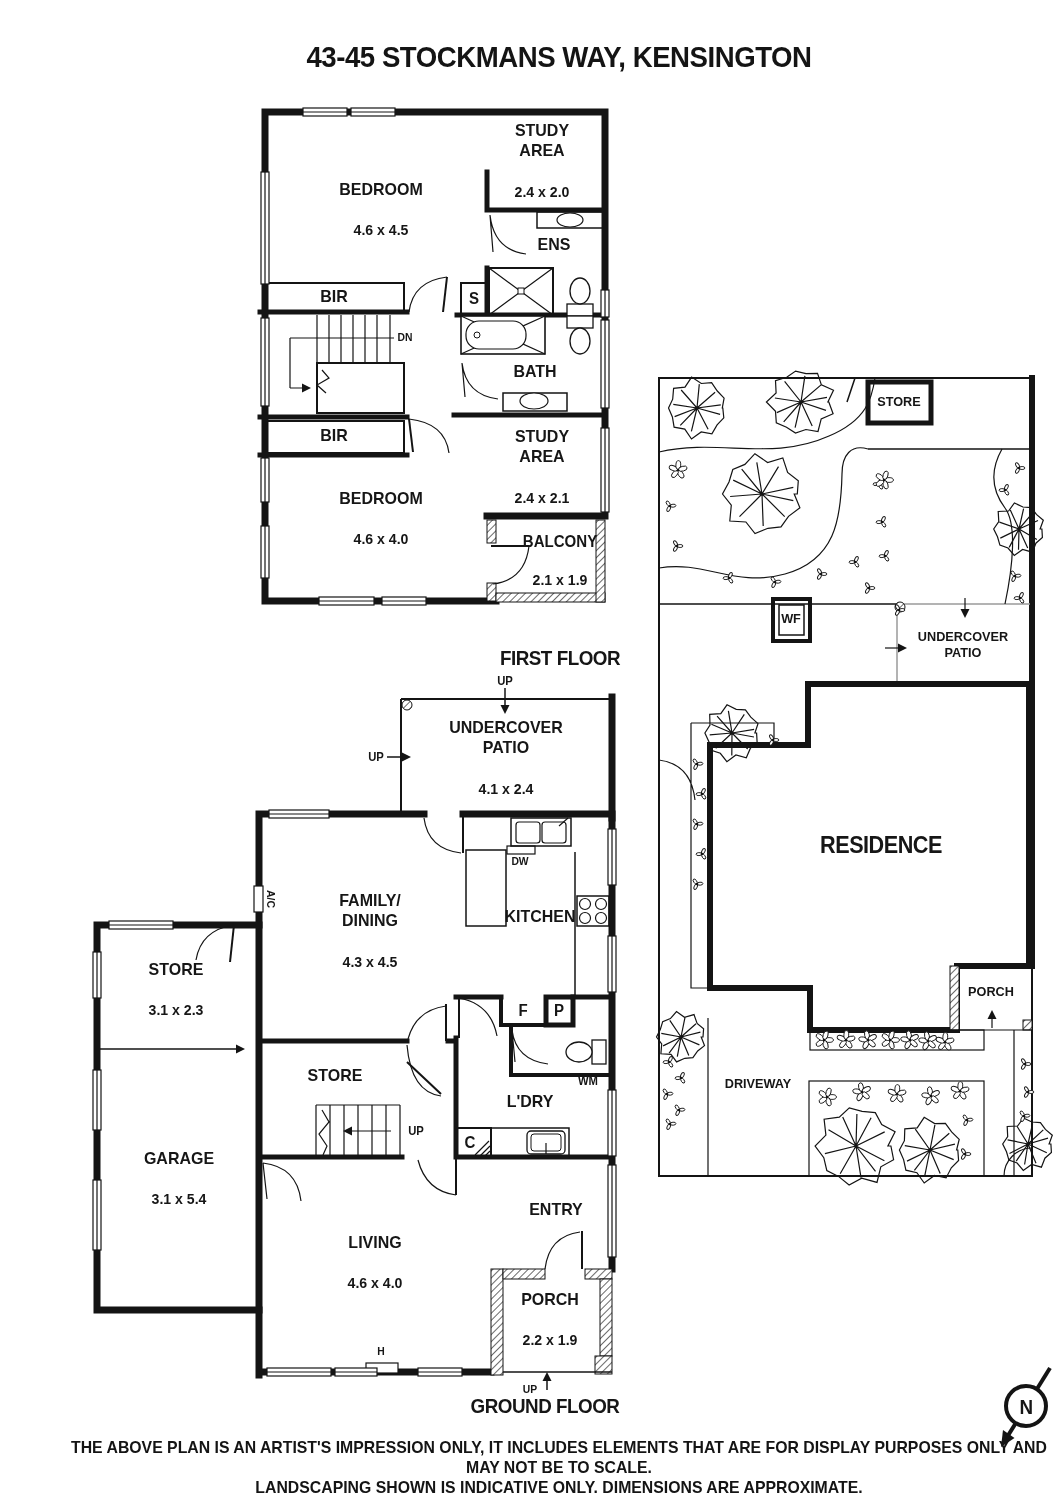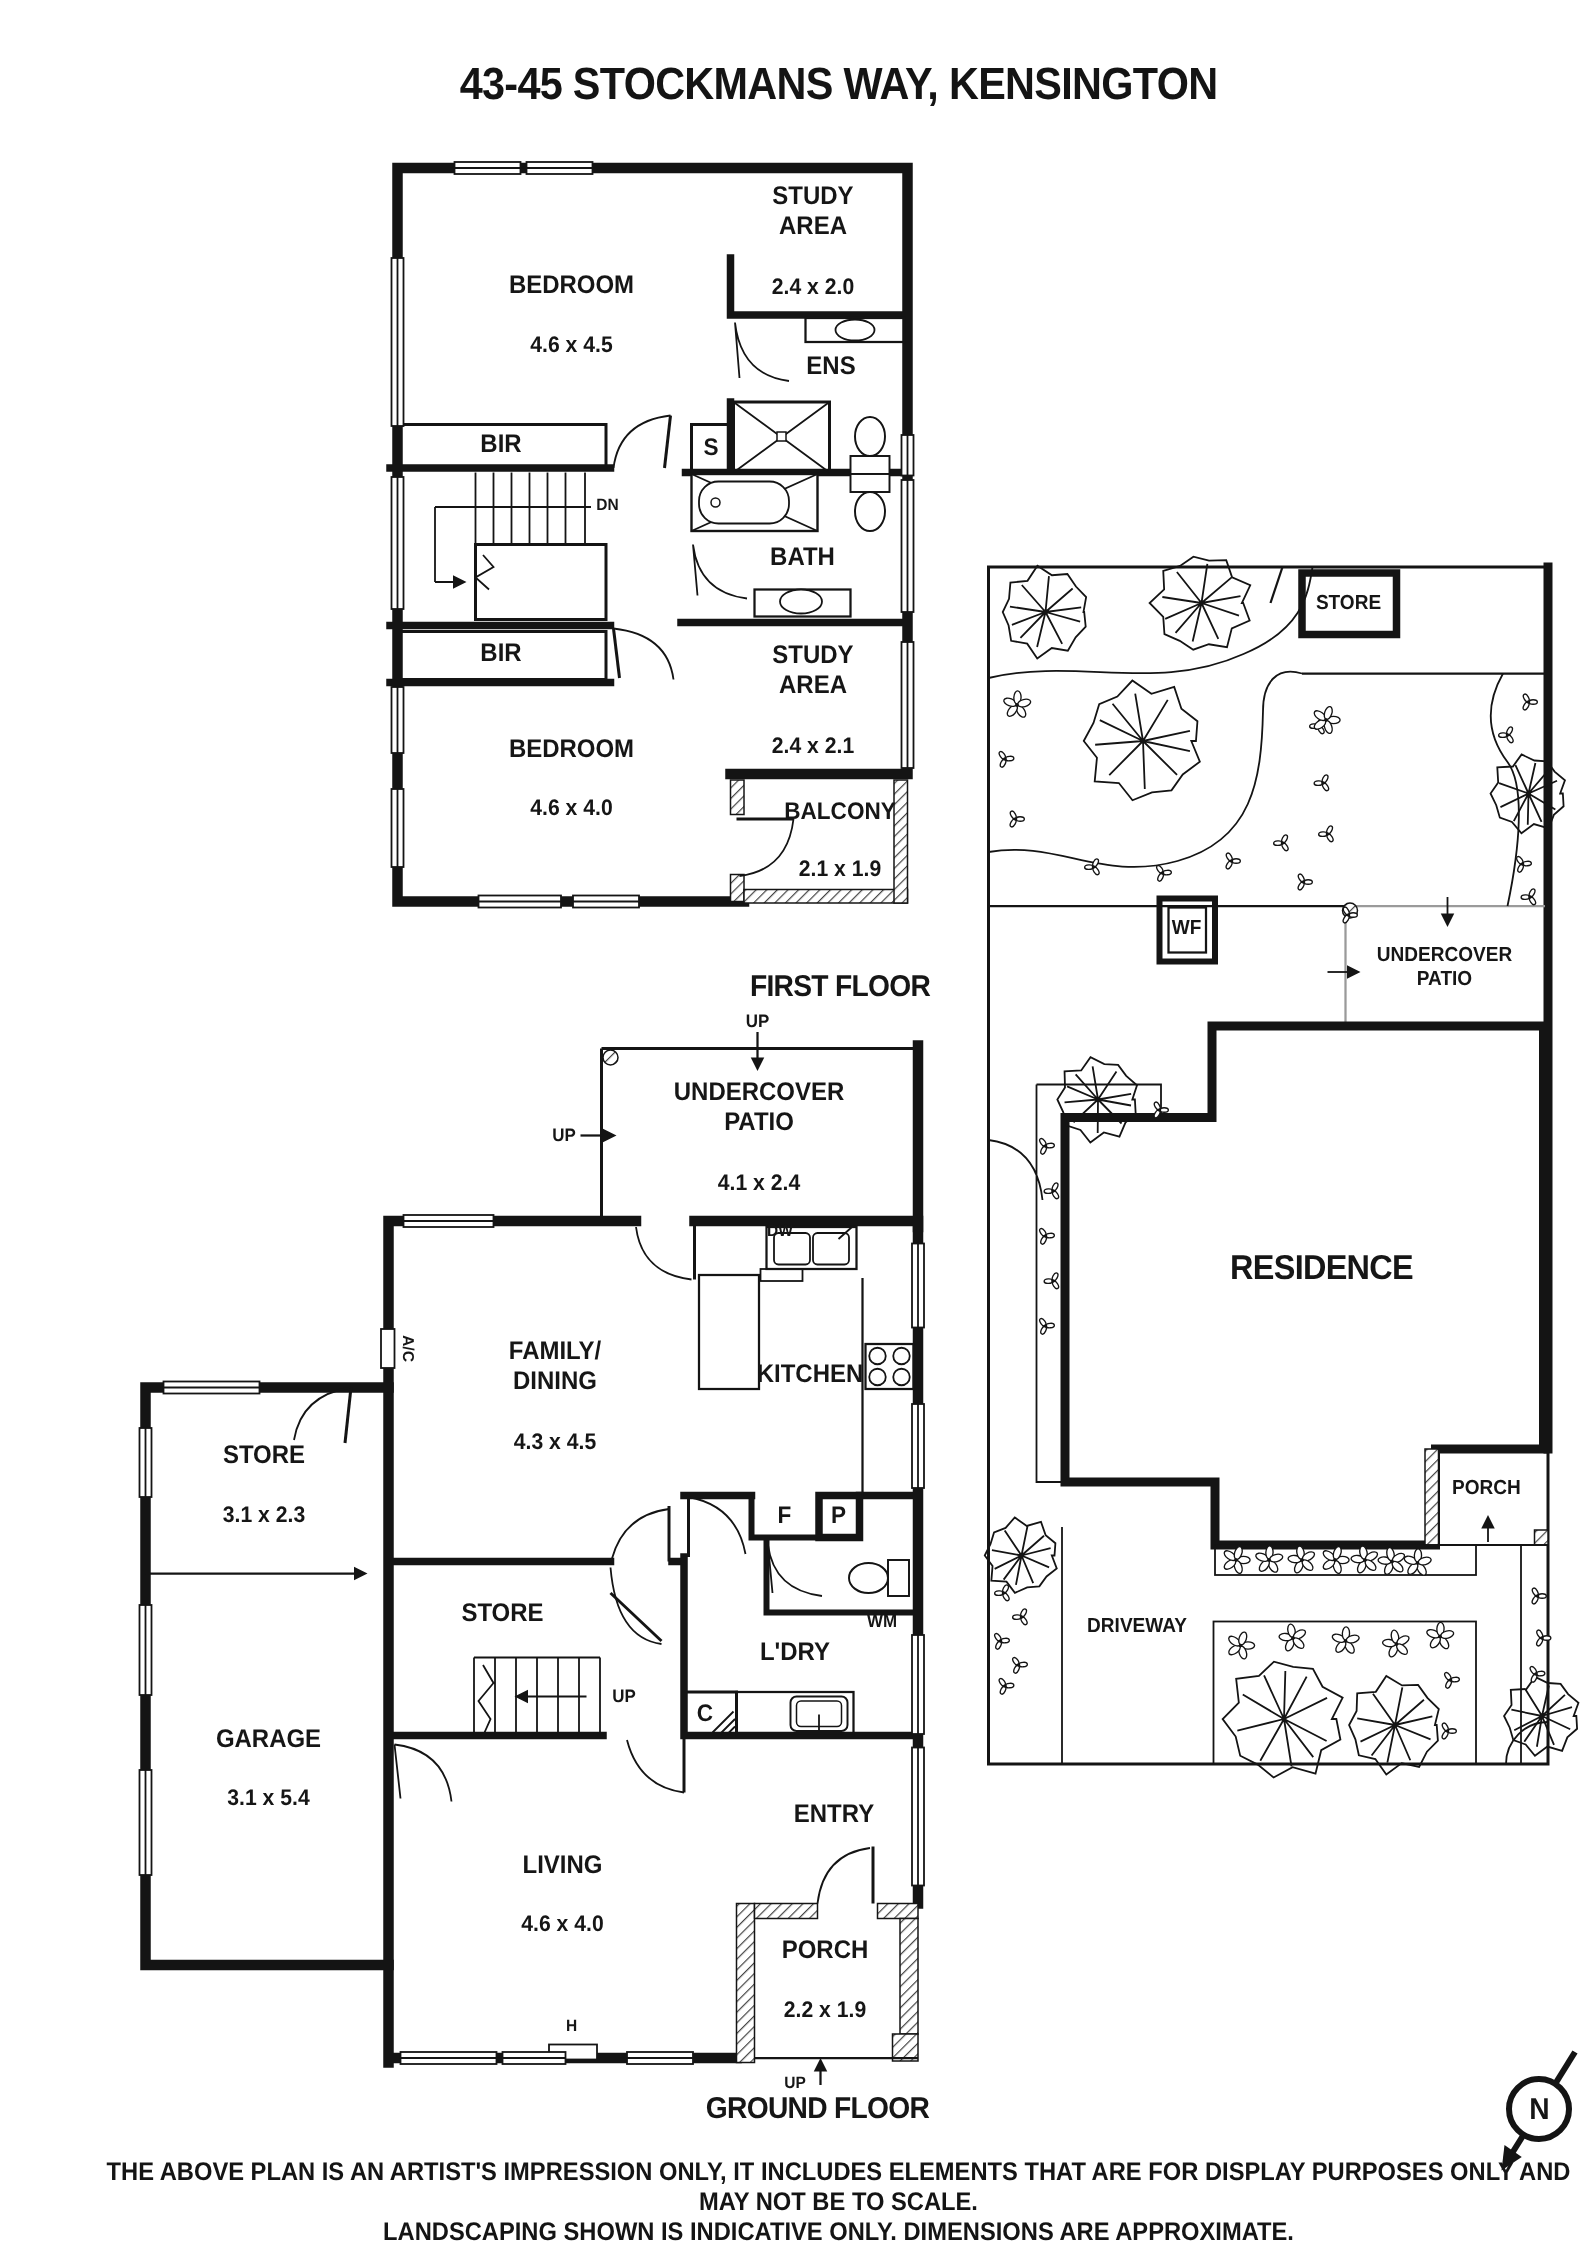--- a/index.html
+++ b/index.html
@@ -533,21 +533,21 @@
 PATIO</div>
     <div class="dims">4.1 x 2.4</div>
   </div>
   <div class="lbl s12" style="left:347px;top:757px">UP</div>
   <div class="lbl rot" style="left:242px;top:899px">A/C</div>
   <div class="lbl s17" style="left:341px;top:931px">
     <div>FAMILY/
 DINING</div>
     <div class="dims">4.3 x 4.5</div>
   </div>
-  <div class="lbl s11" style="left:491px;top:822px">DW</div>
+  <div class="lbl s11" style="left:491px;top:862px">DW</div>
   <div class="lbl s17" style="left:511px;top:917px">KITCHEN</div>
   <div class="lbl s17" style="left:147px;top:990px">
     <div>STORE</div>
     <div class="dims">3.1 x 2.3</div>
   </div>
   <div class="lbl s17" style="left:306px;top:1076px">STORE</div>
   <div class="lbl s12" style="left:387px;top:1131px">UP</div>
   <div class="lbl s16" style="left:494px;top:1011px">F</div>
   <div class="lbl s16" style="left:530px;top:1011px">P</div>
   <div class="lbl s17" style="left:501px;top:1102px">L'DRY</div>

